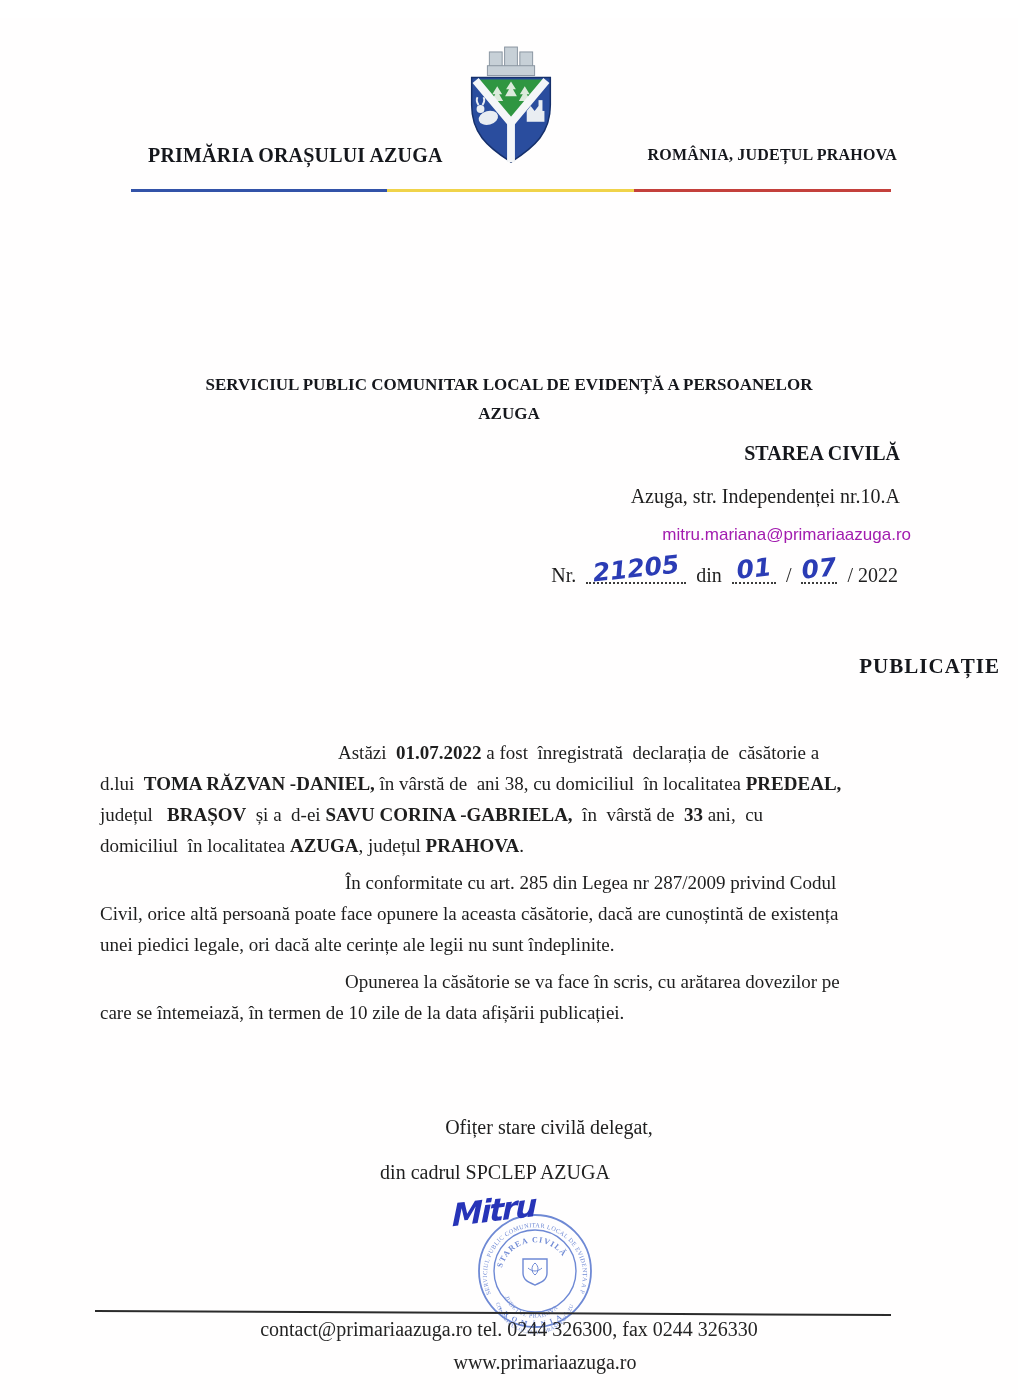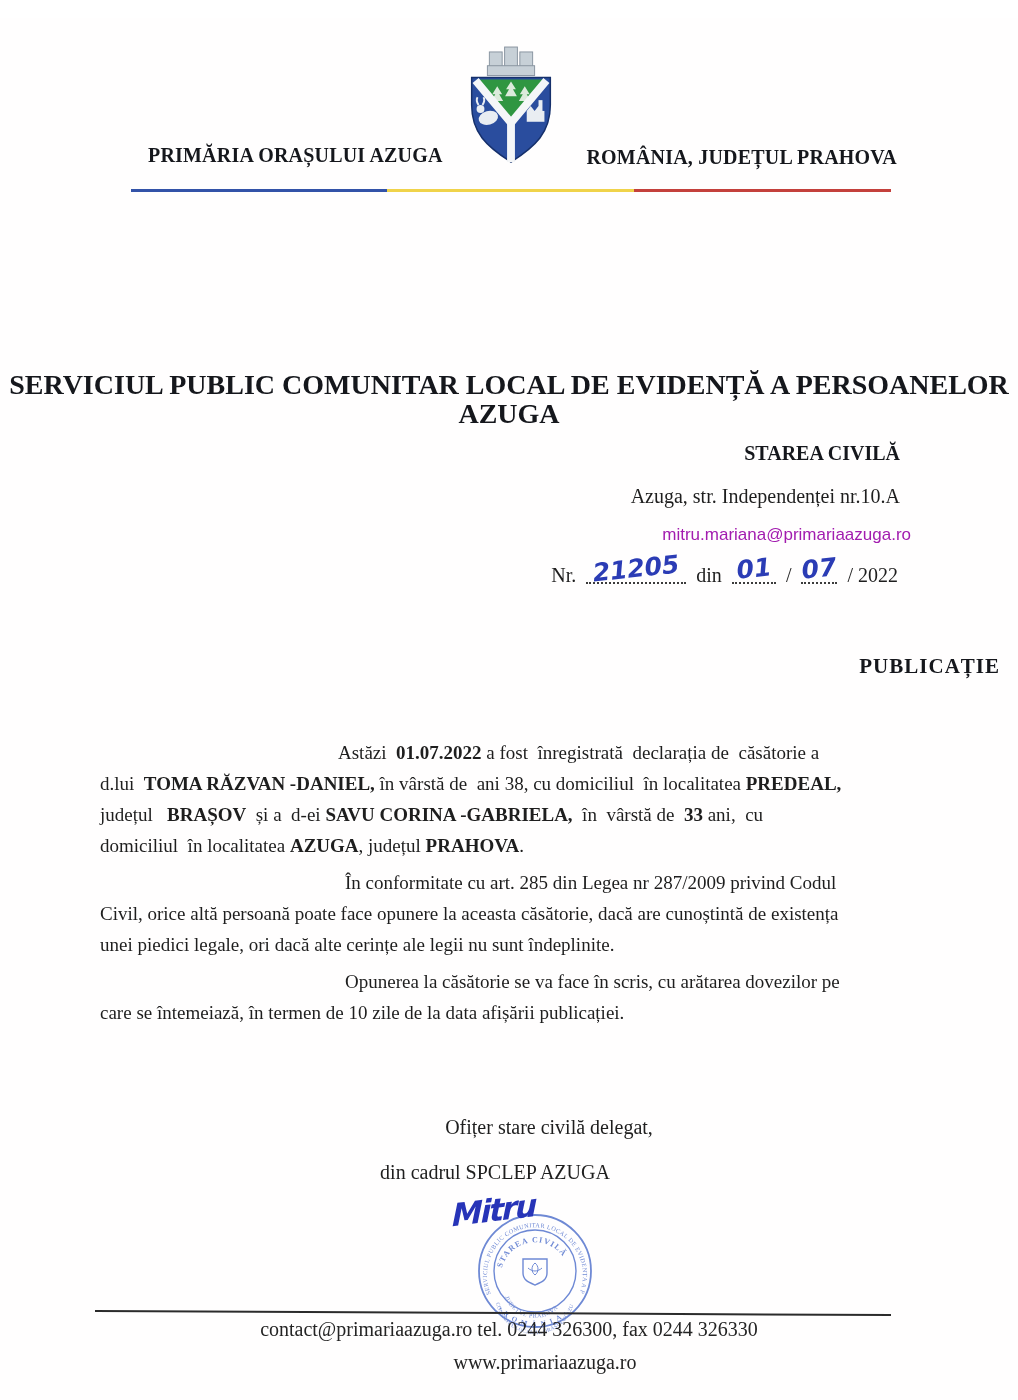--- a/index.html
+++ b/index.html
@@ -4,29 +4,29 @@
 <style>
   html,body { margin:0; padding:0; background:#ffffff; }
   #page {
     position:relative; width:1018px; height:1400px;
     background:#fffefe; overflow:hidden;
     font-family:"Liberation Serif", serif; color:#1e1e1e;margin-top:18px;
   }
   
   .logo { position:absolute; left:452px; top:26px; width:118px; height:128px; }
   .hdr-left  { position:absolute; left:148px; top:126px; font-size:20px; font-weight:bold; color:#15171c; letter-spacing:.2px; }
-  .hdr-right { position:absolute; right:121px; top:128px; font-size:20px; font-weight:bold; color:#15171c; letter-spacing:.2px; }
+  .hdr-right { position:absolute; right:121px; top:128px; font-size:16px; font-weight:bold; color:#15171c; letter-spacing:.2px; }
   .tricolor { position:absolute; left:131px; top:171px; width:760px; height:3px; display:flex; }
   .tricolor div { height:3px; }
   .tc-b { width:256px; background:#3353a8; }
   .tc-y { width:247px; background:#f0d34a; }
   .tc-r { width:257px; background:#c4403c; }
   
   .svc-title { position:absolute; left:0; top:352px; width:1018px; text-align:center;
-               font-size:28px; font-weight:bold; line-height:29px; color:#15171c; }
+               font-size:17px; font-weight:bold; line-height:29px; color:#15171c; }
   .svc-dept  { position:absolute; right:118px; top:424px; font-size:20px; font-weight:bold; color:#15171c; }
   .svc-addr  { position:absolute; right:118px; top:467px; font-size:20px; }
   .svc-email { position:absolute; right:107px; top:507px; font-size:17px; font-weight:normal;
                font-family:"Liberation Sans", sans-serif; color:#a21caf; }
   .nr-line   { position:absolute; right:115px; top:546px; font-size:20px; white-space:nowrap; }
   .nr-line > span { margin-right:5px; }
   .dotline { display:inline-block; border-bottom:2px dotted #3c3c3c; position:relative; vertical-align:-2px; height:16px; }
   .w-nr { width:100px; } .w-day { width:44px; } .w-month { width:36px; }
   .hand { position:absolute; left:50%; bottom:-1px; transform:translateX(-50%) rotate(-6deg);
           font-family:"DejaVu Sans", sans-serif; font-style:italic; font-weight:bold;

